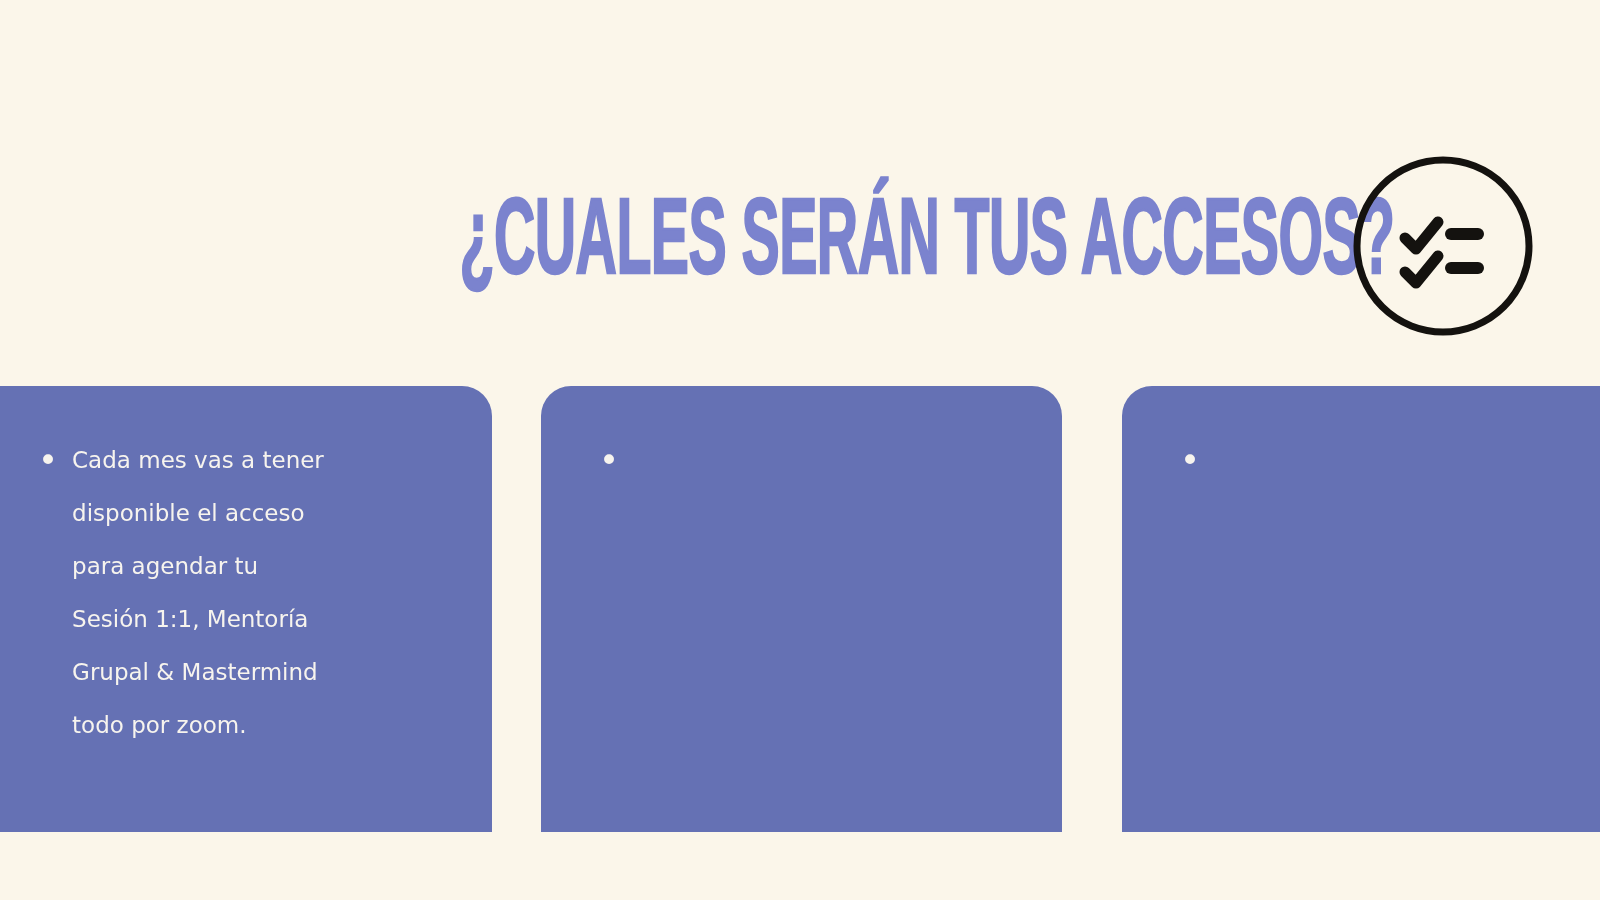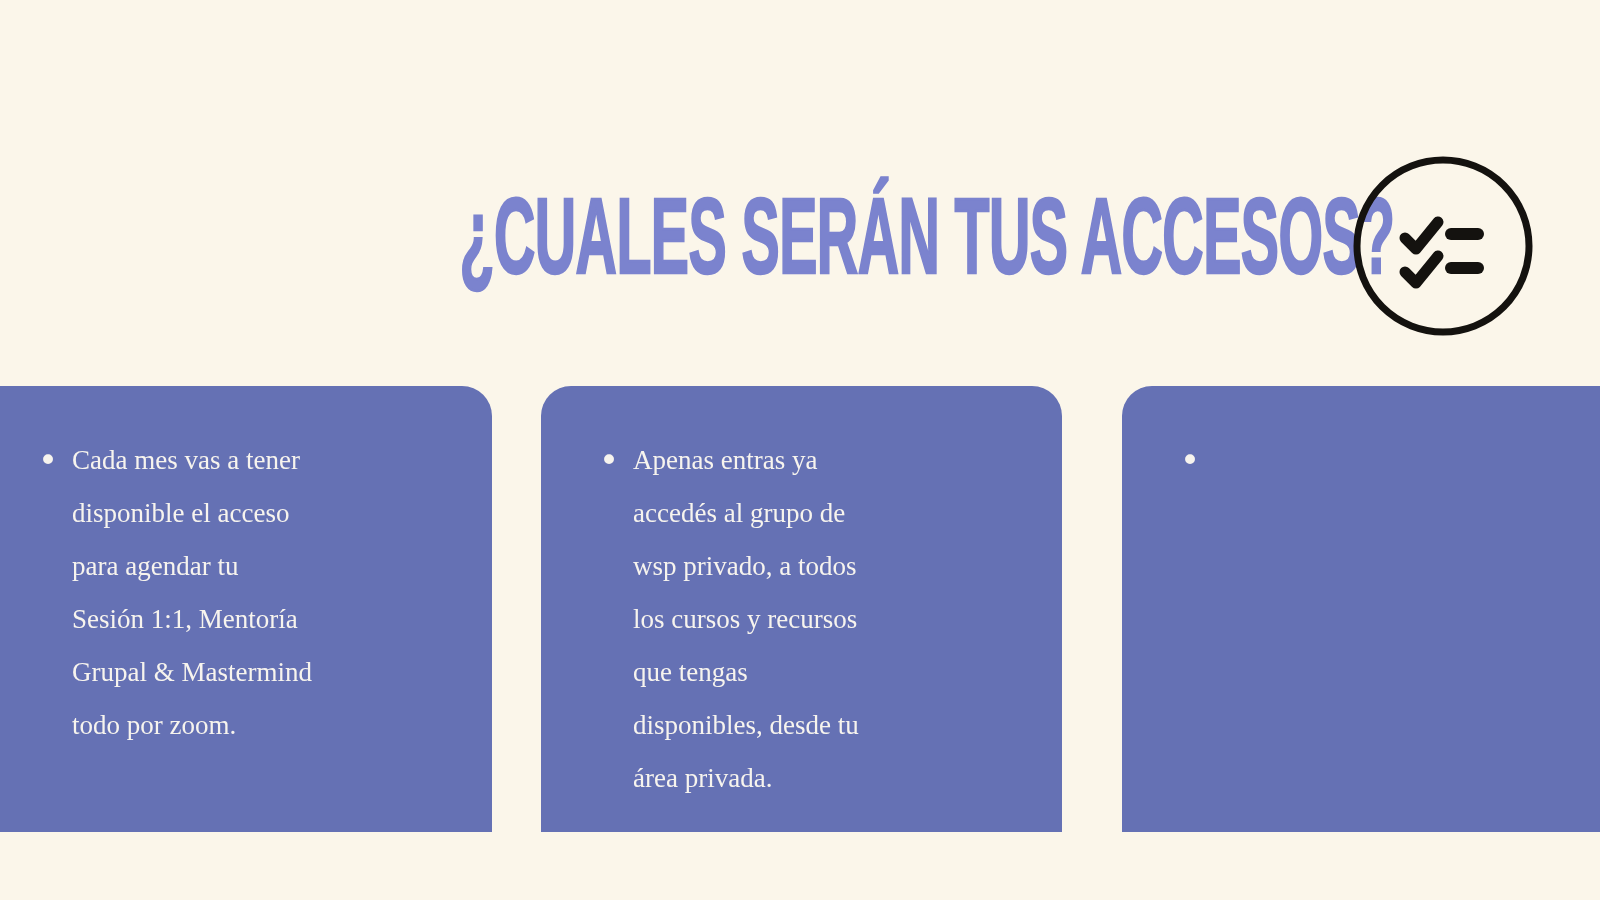--- a/index.html
+++ b/index.html
@@ -74,24 +74,23 @@
     gap: 14px;
   }
   .bullet {
     color: var(--card-text-color);
     font-size: 34px;
     line-height: 53px;
     flex: 0 0 auto;
   }
   .card-text {
     color: var(--card-text-color);
-    font-size: 27px;
+    font-size: 23px;
     line-height: 53px;
     white-space: pre-line;
-    font-family: Liberation Serif, serif;
   }
 </style>
 </head>
 <body>
 
 <div class="stage">
 
   <div class="title-wrap">
     <div class="title-text">¿CUALES SERÁN TUS ACCESOS?</div>
   </div>
@@ -112,27 +111,20 @@
 para agendar tu
 Sesión 1:1, Mentoría
 Grupal &amp; Mastermind
 todo por zoom.</div>
     </div>
   </div>
 
   <div class="card card-2">
     <div class="card-item">
       <span class="bullet">•</span>
-      <div class="card-text">Apenas entras ya
-accedés al grupo de
-wsp privado, a todos
-los cursos y recursos
-que tengas
-disponibles, desde tu
-área privada.</div>
     </div>
   </div>
 
   <div class="card card-3">
     <div class="card-item">
       <span class="bullet">•</span>
     </div>
   </div>
 
 </div>

